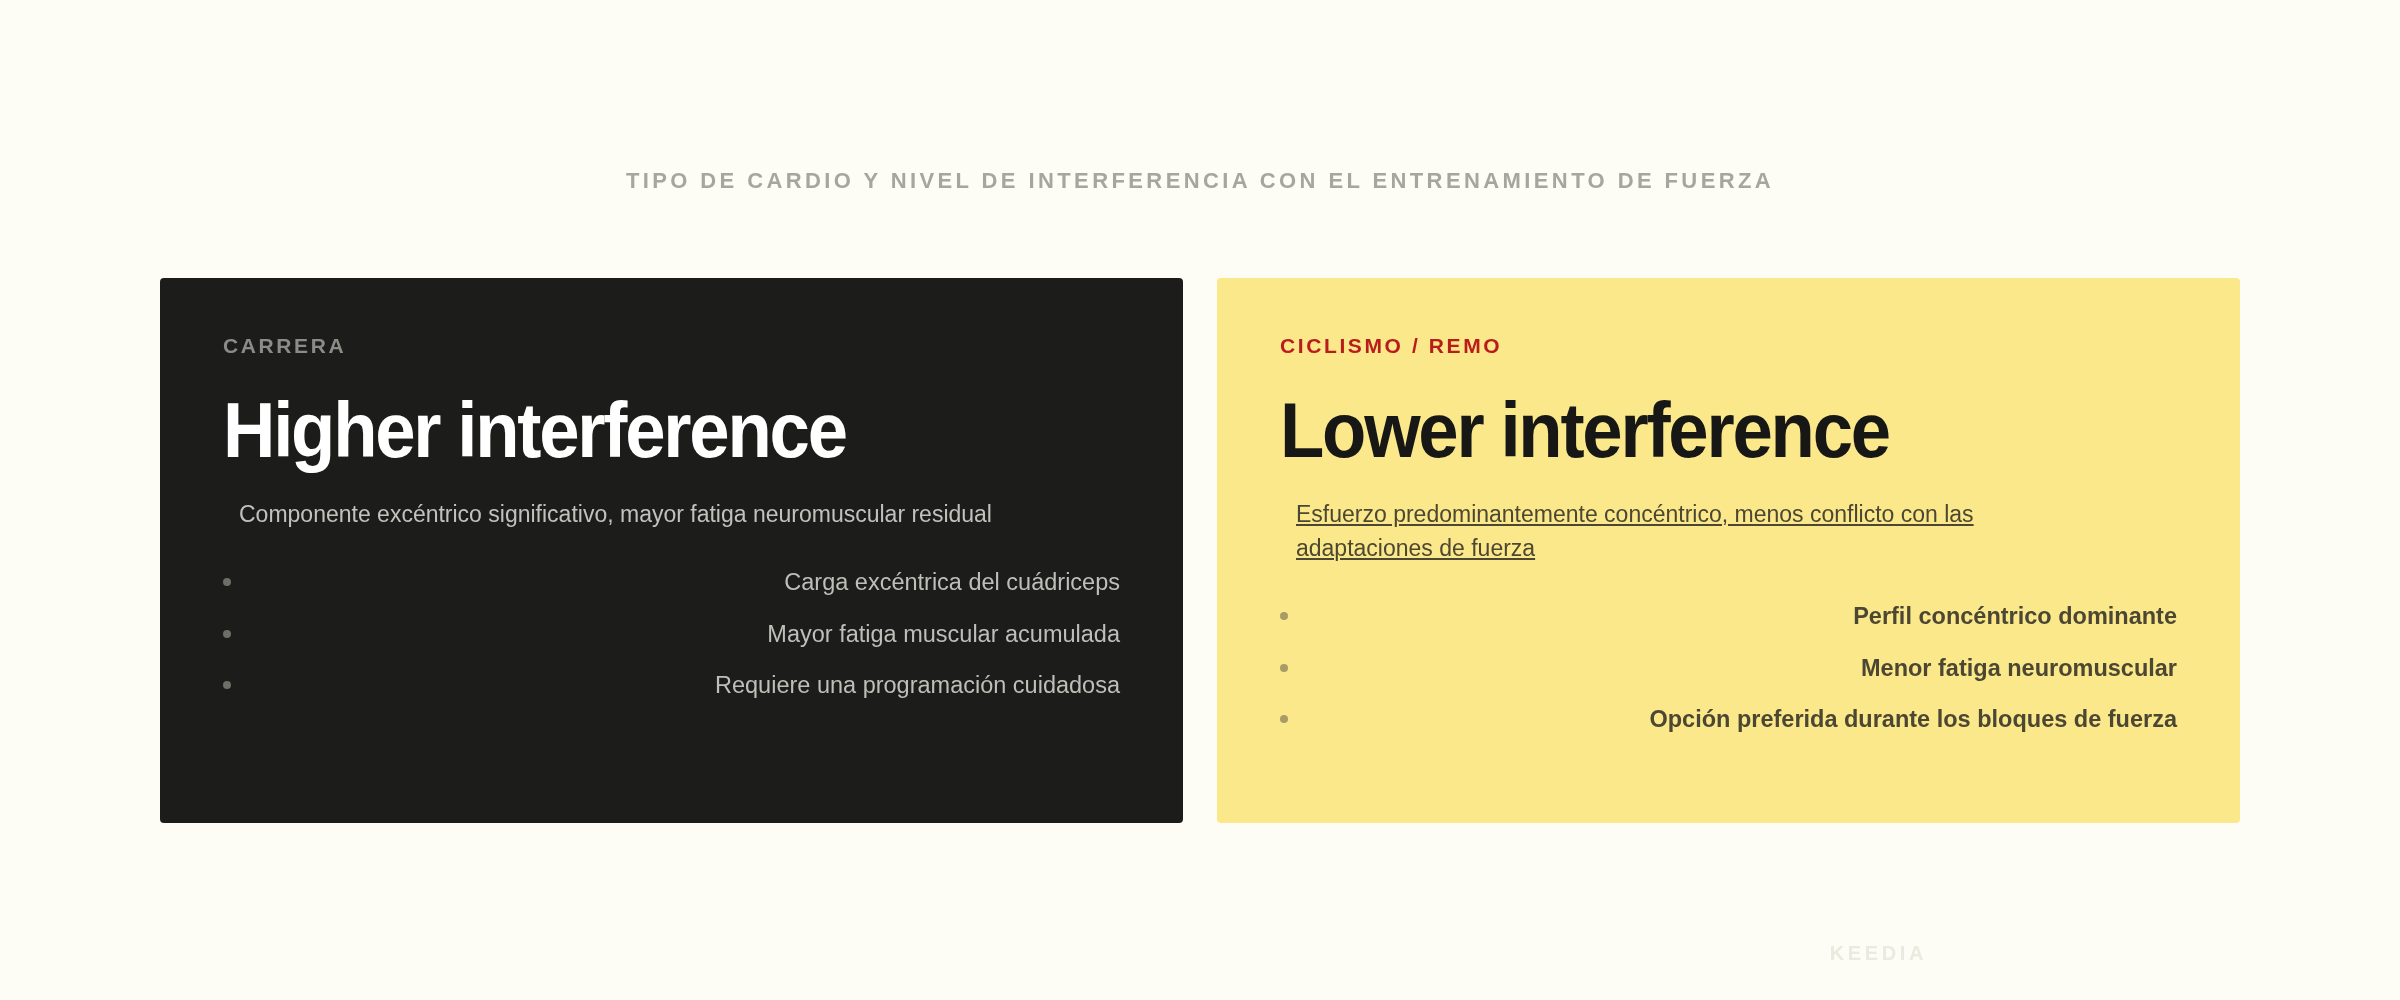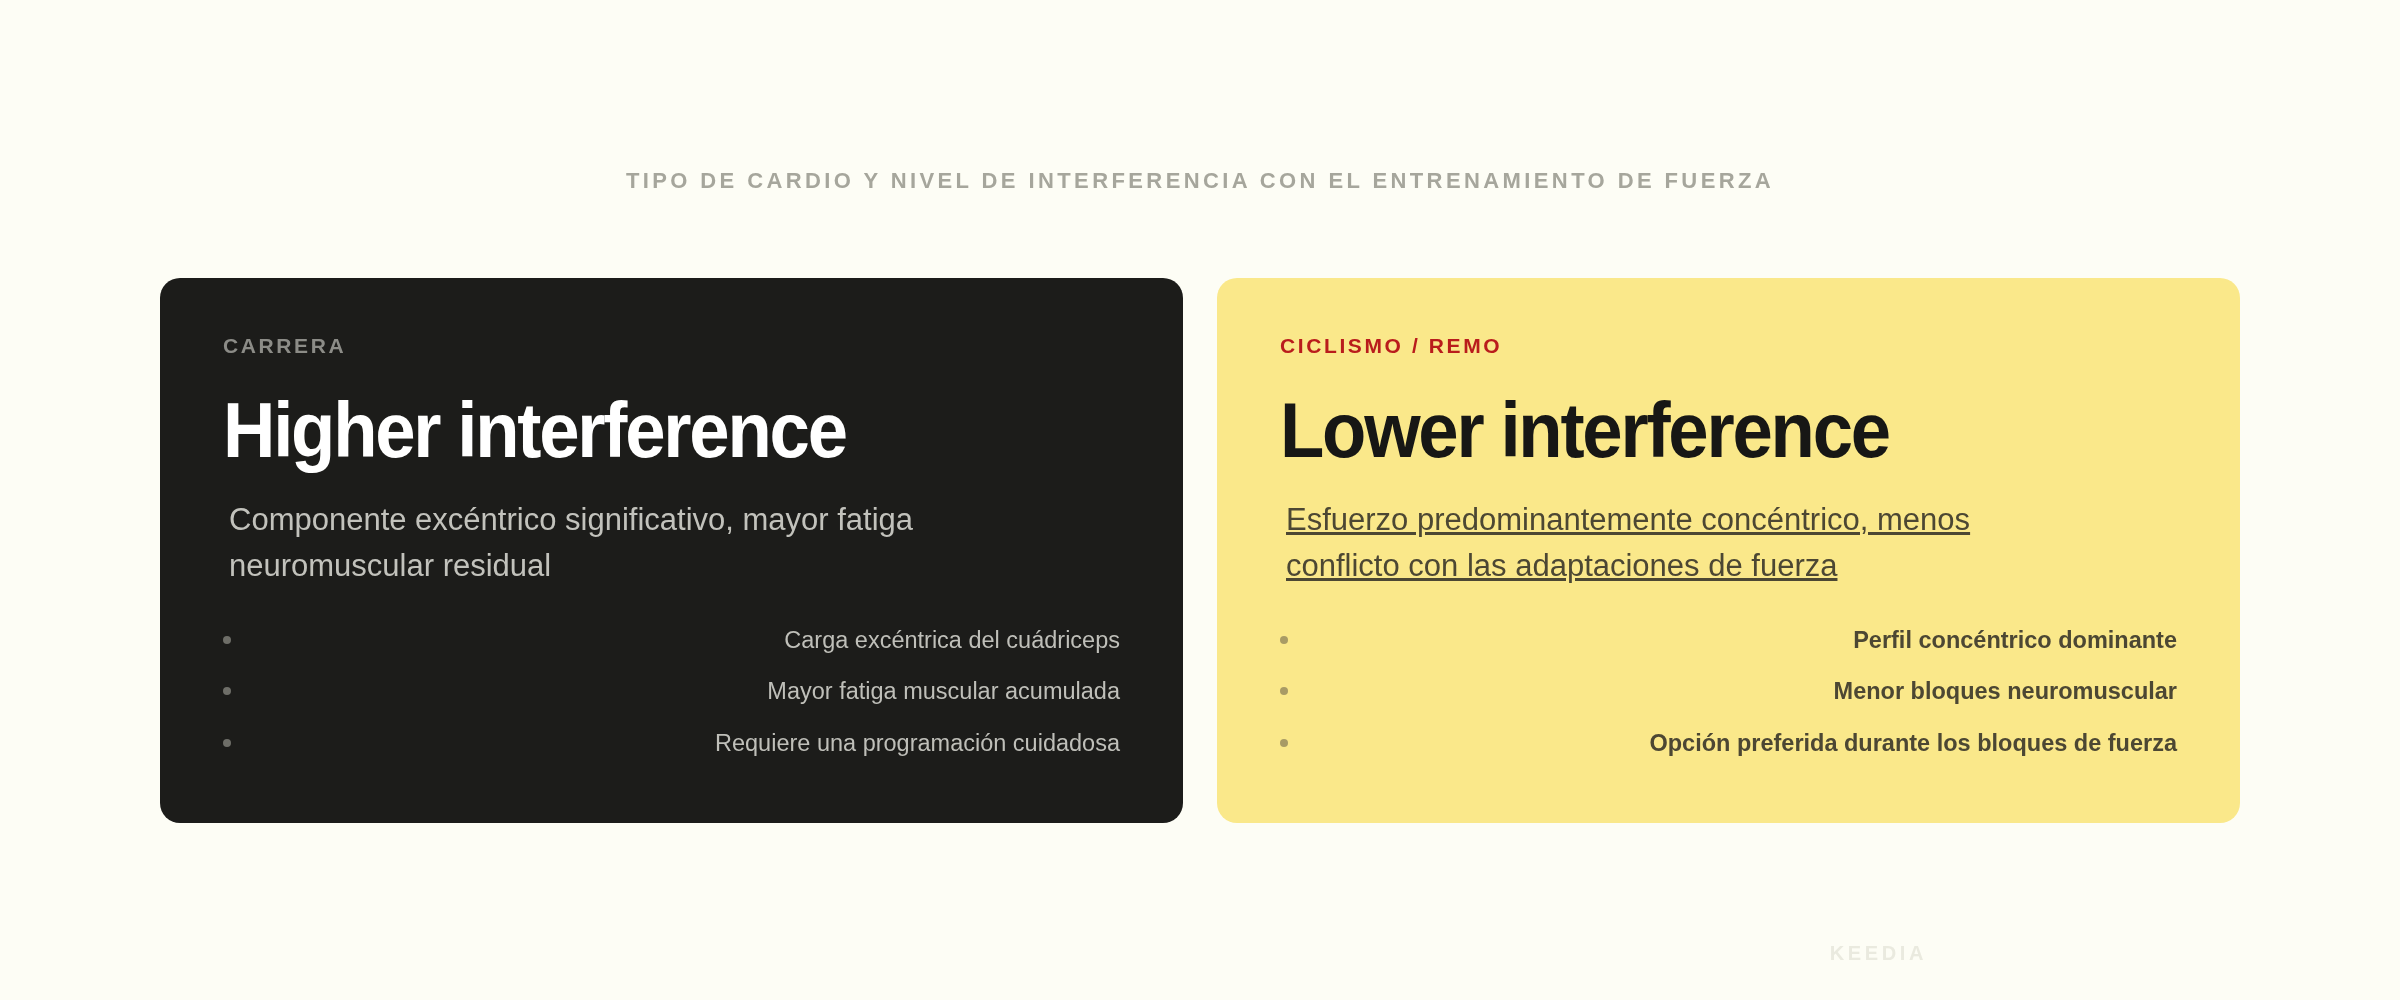--- a/index.html
+++ b/index.html
@@ -44,21 +44,21 @@
     top: 278px;
     left: 160px;
     width: 2080px;
     height: 545px;
     display: flex;
     gap: 34px;
   }
 
   .card {
     flex: 1 1 0;
-    border-radius: 20px;
+    border-radius: 4px;
     box-sizing: border-box;
     padding: 57px 63px 0 63px;
     position: relative;
     overflow: hidden;
   }
 
   .card--dark {
     background: #1C1C1A;
   }
 
@@ -85,24 +85,24 @@
     letter-spacing: -2.4px;
     margin: 0 0 30px 0;
     transform: scaleX(0.93);
     transform-origin: left center;
     white-space: nowrap;
   }
   .card--dark .card-title { color: #FFFFFF; }
   .card--yellow .card-title { color: #171715; }
 
   .card-desc {
-    font-size: 31px;
+    font-size: 23px;
     font-weight: normal;
     line-height: 1.48;
-    margin: 0 0 40px 6px;
+    margin: 0 0 40px 16px;
     max-width: 760px;
   }
   .card--dark .card-desc { color: #C2C2BC; }
   .card--yellow .card-desc { color: #4C4733; text-decoration: underline; }
 
   .card-list {
     list-style: none;
     margin: 0;
     padding: 0;
     text-align: right;
@@ -179,21 +179,21 @@
       <div class="card-eyebrow">CICLISMO / REMO</div>
       <div class="card-title">Lower interference</div>
       <div class="card-desc">Esfuerzo predominantemente concéntrico, menos conflicto con las adaptaciones de fuerza</div>
       <ul class="card-list">
         <li class="card-list-item">
           <span class="bullet-dot"></span>
           <span>Perfil concéntrico dominante</span>
         </li>
         <li class="card-list-item">
           <span class="bullet-dot"></span>
-          <span>Menor bloques neuromuscular</span>
+          <span>Menor fatiga neuromuscular</span>
         </li>
         <li class="card-list-item">
           <span class="bullet-dot"></span>
           <span>Opción preferida durante los bloques de fuerza</span>
         </li>
       </ul>
     </div>
 
   </div>
 

